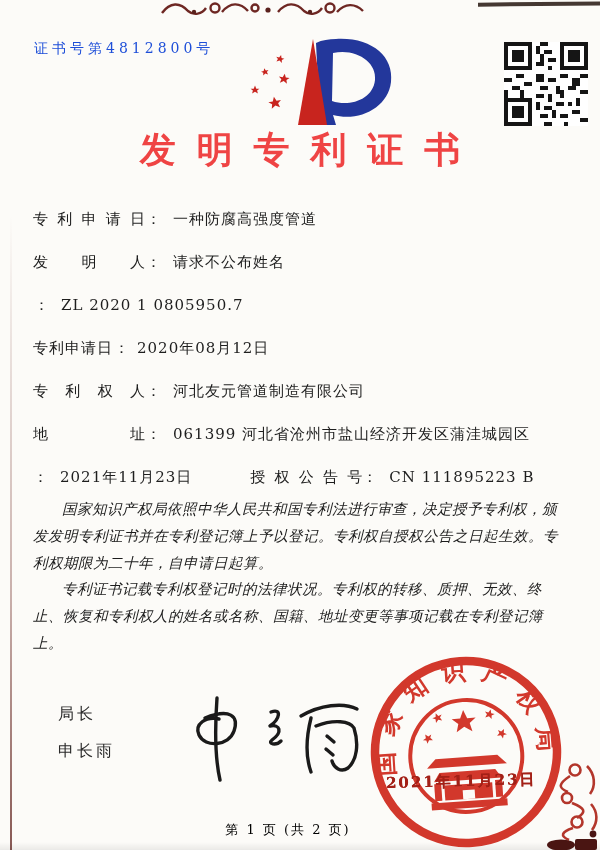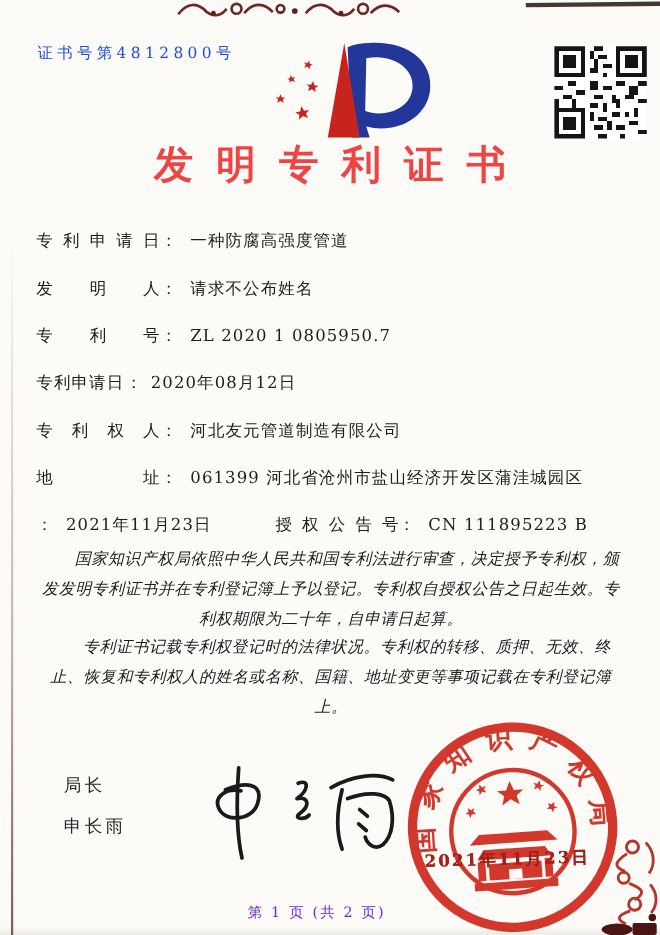--- a/index.html
+++ b/index.html
@@ -26,32 +26,32 @@
   .row{display:flex;align-items:baseline;margin-bottom:21px;line-height:22px;}
   .lbl{display:inline-block;width:112px;text-align:justify;text-align-last:justify;letter-spacing:0;color:#1c1c1c;font-weight:500;}
   .row .colon{margin-left:1px;}
   .val{margin-left:12px;letter-spacing:1px;}
   .row.tight .lbl{width:auto;text-align-last:auto;letter-spacing:1px;}
   .row.tight .val{margin-left:8px;}
   .grant-row{display:flex;align-items:baseline;line-height:22px;}
   .grant-right{margin-left:58px;display:flex;align-items:flex-end;}
   
   .body-text{position:absolute;left:33px;top:496px;width:536px;font-size:14.5px;line-height:1.85;
-    font-style:italic;color:#1c1c1c;text-align:center;}
+    font-style:italic;color:#1c1c1c;}
   .body-text p{margin:0;text-indent:2em;letter-spacing:.5px;}
   
   .signer{position:absolute;left:58px;top:704px;font-size:16px;letter-spacing:3px;color:#2a2a2a;}
   .signer div{margin-bottom:16px;}
   .signature{position:absolute;left:175px;top:686px;}
   
   .seal{position:absolute;left:366px;top:652px;transform:rotate(-4deg);opacity:.93;}
   .seal-date{position:absolute;left:386px;top:772px;font-size:15px;font-weight:bold;color:#a32017;
     letter-spacing:2px;transform:rotate(-1.5deg);text-shadow:0 0 .6px #a32017;}
   
-  .footer{position:absolute;left:0;top:821px;width:96%;text-align:center;font-size:13px;letter-spacing:2px;color:#6d28d9;}
+  .footer{position:absolute;left:0;top:821px;width:96%;text-align:center;font-size:13px;letter-spacing:2px;color:#000000;}
   .ornament-top{position:absolute;left:160px;top:0;}
   .ornament-br{position:absolute;left:543px;top:760px;}
 </style>
 </head>
 <body>
 
 <div class="page">
 
   <div class="left-edge-line"></div>
   <div class="topright-line"></div>
@@ -130,21 +130,20 @@
       <span class="lbl">专利申请日</span>
         <span class="colon">：</span>
       <span class="val">一种防腐高强度管道</span>
     </div>
     <div class="row">
       <span class="lbl">发明人</span>
         <span class="colon">：</span>
       <span class="val">请求不公布姓名</span>
     </div>
     <div class="row">
-      <span class="lbl">专利号</span>
         <span class="colon">：</span>
       <span class="val">ZL 2020 1 0805950.7</span>
     </div>
     <div class="row tight">
       <span class="lbl">专利申请日</span>
         <span class="colon">：</span>
       <span class="val">2020年08月12日</span>
     </div>
     <div class="row">
       <span class="lbl">专利权人</span>

